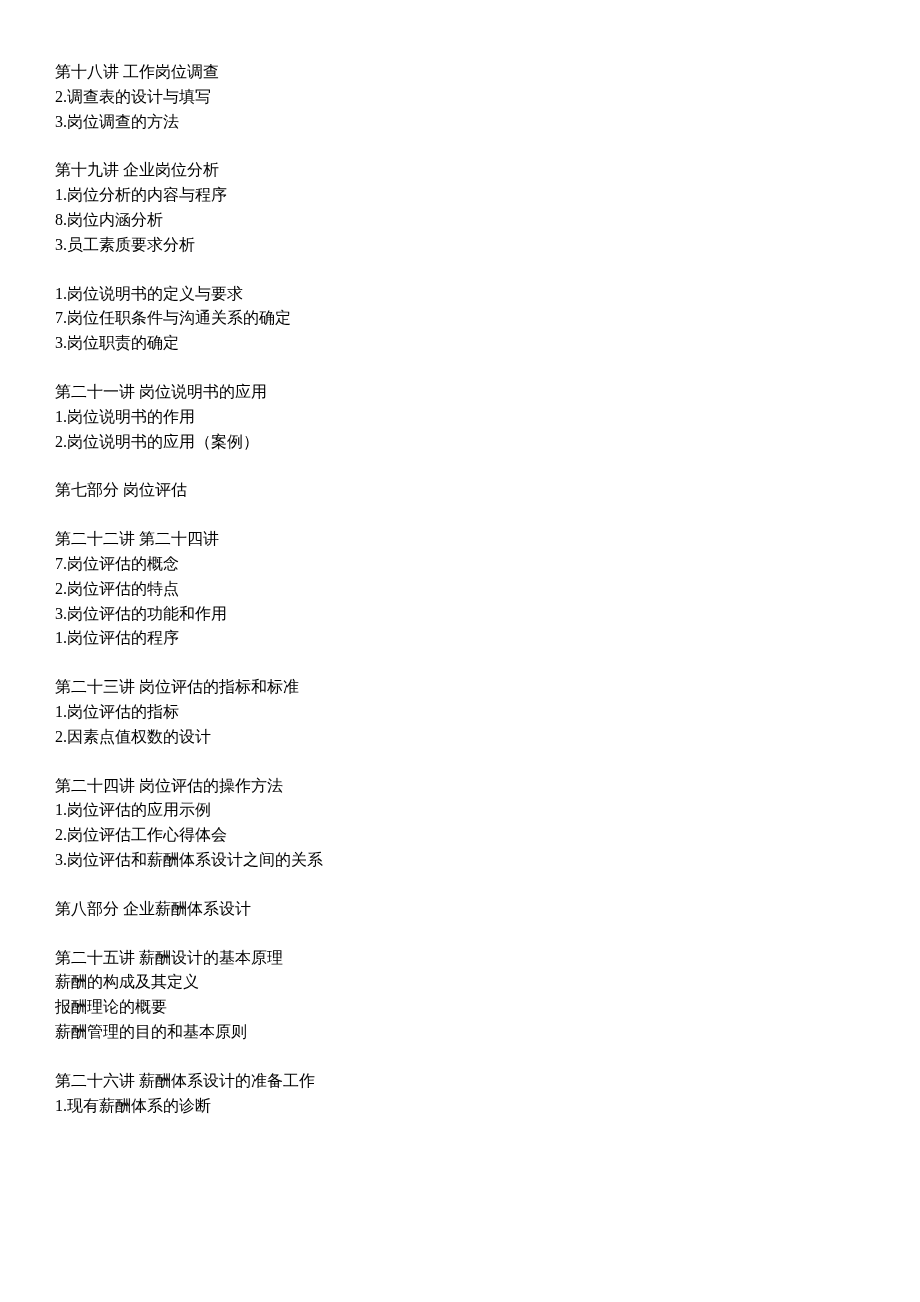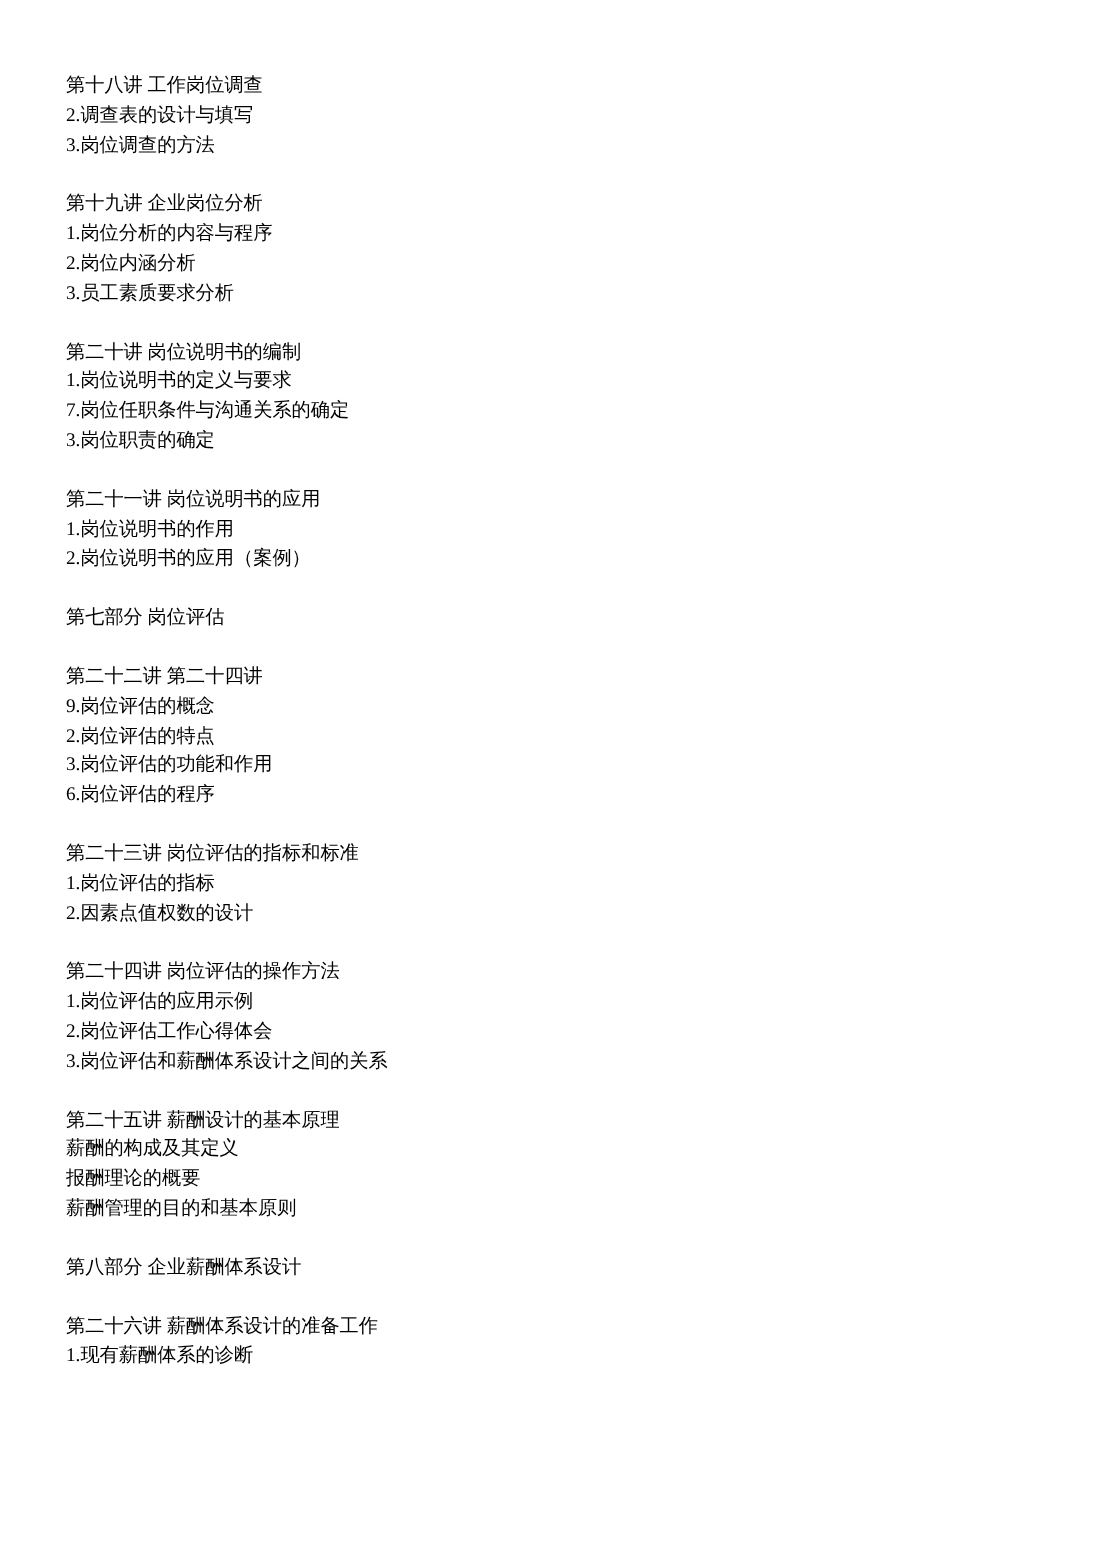--- a/index.html
+++ b/index.html
@@ -29,71 +29,70 @@
 
   <div class="section">
     <span class="line">第十八讲 工作岗位调查</span>
     <span class="line">2.调查表的设计与填写</span>
     <span class="line">3.岗位调查的方法</span>
   </div>
 
   <div class="section">
     <span class="line">第十九讲 企业岗位分析</span>
     <span class="line">1.岗位分析的内容与程序</span>
-    <span class="line">2.岗位内涵分析</span>
+    <span class="line">8.岗位内涵分析</span>
     <span class="line">3.员工素质要求分析</span>
   </div>
 
   <div class="section">
-    <span class="line">第二十讲 岗位说明书的编制</span>
     <span class="line">1.岗位说明书的定义与要求</span>
     <span class="line">7.岗位任职条件与沟通关系的确定</span>
     <span class="line">3.岗位职责的确定</span>
   </div>
 
   <div class="section">
     <span class="line">第二十一讲 岗位说明书的应用</span>
     <span class="line">1.岗位说明书的作用</span>
     <span class="line">2.岗位说明书的应用（案例）</span>
   </div>
 
   <div class="section">
     <span class="line">第七部分 岗位评估</span>
   </div>
 
   <div class="section">
     <span class="line">第二十二讲 第二十四讲</span>
-    <span class="line">9.岗位评估的概念</span>
+    <span class="line">7.岗位评估的概念</span>
     <span class="line">2.岗位评估的特点</span>
     <span class="line">3.岗位评估的功能和作用</span>
-    <span class="line">6.岗位评估的程序</span>
+    <span class="line">1.岗位评估的程序</span>
   </div>
 
   <div class="section">
     <span class="line">第二十三讲 岗位评估的指标和标准</span>
     <span class="line">1.岗位评估的指标</span>
     <span class="line">2.因素点值权数的设计</span>
   </div>
 
   <div class="section">
     <span class="line">第二十四讲 岗位评估的操作方法</span>
     <span class="line">1.岗位评估的应用示例</span>
     <span class="line">2.岗位评估工作心得体会</span>
     <span class="line">3.岗位评估和薪酬体系设计之间的关系</span>
   </div>
 
   <div class="section">
+    <span class="line">第八部分 企业薪酬体系设计</span>
+  </div>
+
+  <div class="section">
     <span class="line">第二十五讲 薪酬设计的基本原理</span>
     <span class="line">薪酬的构成及其定义</span>
     <span class="line">报酬理论的概要</span>
     <span class="line">薪酬管理的目的和基本原则</span>
-  </div>
-
-  <div class="section">
-    <span class="line">第八部分 企业薪酬体系设计</span>
   </div>
 
   <div class="section">
     <span class="line">第二十六讲 薪酬体系设计的准备工作</span>
     <span class="line">1.现有薪酬体系的诊断</span>
   </div>
 
 
 </div>
 

